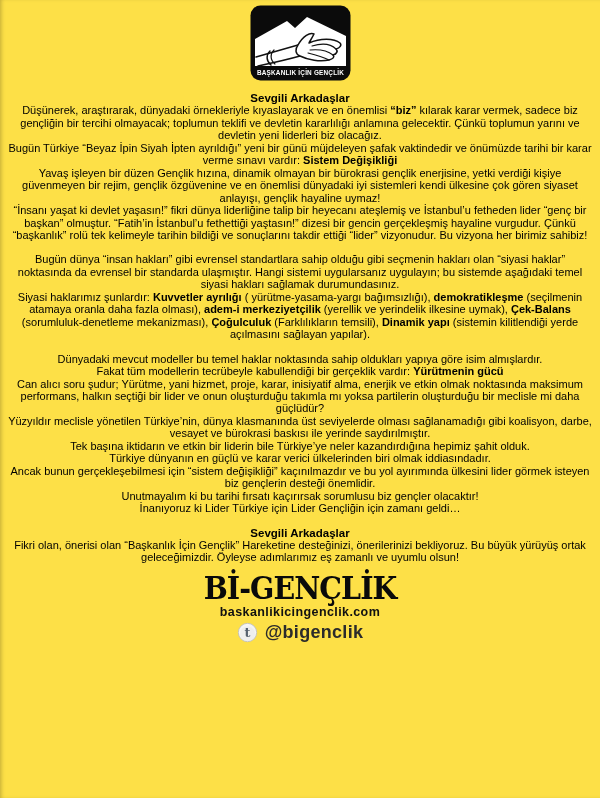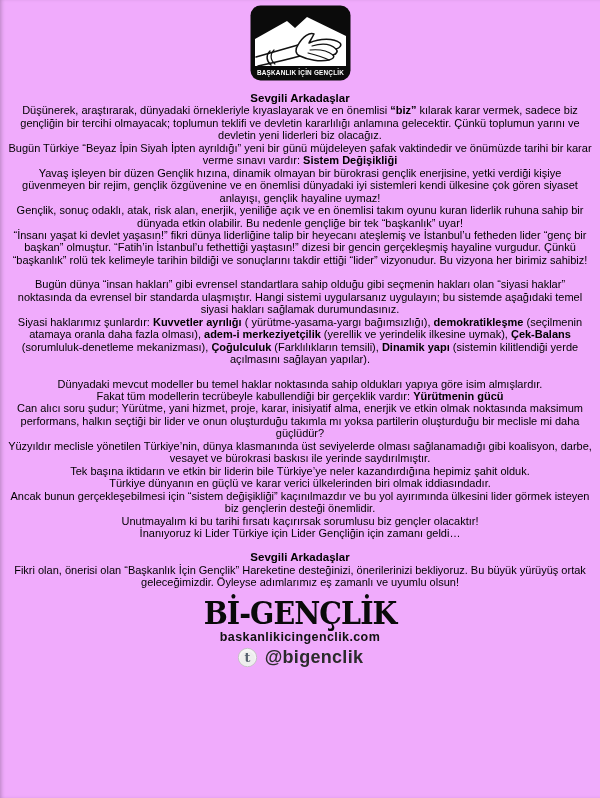--- a/index.html
+++ b/index.html
@@ -1,20 +1,20 @@
 <!DOCTYPE html>
 <html lang="tr"><head>
 <meta charset="utf-8">
 <style>
   html,body{margin:0;padding:0;background:#9e9e9e;}
   .page{
     position:relative;
     width:600px;height:798px;
     margin:0 auto;
-    background:#f0abfc;
+    background:#fde047;
     box-sizing:border-box;
     padding-top:5px;
     overflow:hidden;
     font-family:"Liberation Sans", sans-serif;
     color:#000;
     box-shadow:inset 3px 0 4px -2px rgba(0,0,0,.25);
   }
   
   .logo-wrap{text-align:center;}
   .logo-wrap svg{display:inline-block;}
@@ -82,21 +82,20 @@
       <text x="50.5" y="70" text-anchor="middle" fill="#ffffff" font-family="Liberation Sans, sans-serif" font-size="6.4" font-weight="bold" letter-spacing="0.2">BAŞKANLIK İÇİN GENÇLİK</text>
     </svg>
   </div>
 
   <main class="doc-main">
       <section class="doc-section">
         <p class="para heading">Sevgili Arkadaşlar</p>
         <p class="para"><span>Düşünerek, araştırarak, dünyadaki örnekleriyle kıyaslayarak ve en önemlisi </span><span class="b">“biz”</span><span> kılarak karar vermek, sadece biz gençliğin bir tercihi olmayacak; toplumun teklifi ve devletin kararlılığı anlamına gelecektir. Çünkü toplumun yarını ve devletin yeni liderleri biz olacağız.</span></p>
         <p class="para"><span>Bugün Türkiye “Beyaz İpin Siyah İpten ayrıldığı” yeni bir günü müjdeleyen şafak vaktindedir ve önümüzde tarihi bir karar verme sınavı vardır: </span><span class="b">Sistem Değişikliği</span></p>
         <p class="para"><span>Yavaş işleyen bir düzen Gençlik hızına, dinamik olmayan bir bürokrasi gençlik enerjisine, yetki verdiği kişiye güvenmeyen bir rejim, gençlik özgüvenine ve en önemlisi dünyadaki iyi sistemleri kendi ülkesine çok gören siyaset anlayışı, gençlik hayaline uymaz!</span></p>
-        <p class="para"><span>Gençlik, sonuç odaklı, atak, risk alan, enerjik, yeniliğe açık ve en önemlisi takım oyunu kuran liderlik ruhuna sahip bir dünyada etkin olabilir. Bu nedenle gençliğe bir tek “başkanlık” uyar!</span></p>
         <p class="para"><span>“İnsanı yaşat ki devlet yaşasın!” fikri dünya liderliğine talip bir heyecanı ateşlemiş ve İstanbul’u fetheden lider “genç bir başkan” olmuştur. “Fatih’in İstanbul’u fethettiği yaştasın!” dizesi bir gencin gerçekleşmiş hayaline vurgudur. Çünkü “başkanlık” rolü tek kelimeyle tarihin bildiği ve sonuçlarını takdir ettiği “lider” vizyonudur. Bu vizyona her birimiz sahibiz!</span></p>
       </section>
       <section class="doc-section">
         <p class="para"><span>Bugün dünya “insan hakları” gibi evrensel standartlara sahip olduğu gibi seçmenin hakları olan “siyasi haklar” noktasında da evrensel bir standarda ulaşmıştır. Hangi sistemi uygularsanız uygulayın; bu sistemde aşağıdaki temel siyasi hakları sağlamak durumundasınız.</span></p>
         <p class="para"><span>Siyasi haklarımız şunlardır: </span><span class="b">Kuvvetler ayrılığı</span><span> ( yürütme-yasama-yargı bağımsızlığı), </span><span class="b">demokratikleşme</span><span> (seçilmenin atamaya oranla daha fazla olması), </span><span class="b">adem-i merkeziyetçilik</span><span> (yerellik ve yerindelik ilkesine uymak), </span><span class="b">Çek-Balans</span><span> (sorumluluk-denetleme mekanizması), </span><span class="b">Çoğulculuk</span><span> (Farklılıkların temsili), </span><span class="b">Dinamik yapı</span><span> (sistemin kilitlendiği yerde açılmasını sağlayan yapılar).</span></p>
       </section>
       <section class="doc-section">
         <p class="para"><span>Dünyadaki mevcut modeller bu temel haklar noktasında sahip oldukları yapıya göre isim almışlardır.</span></p>
         <p class="para"><span>Fakat tüm modellerin tecrübeyle kabullendiği bir gerçeklik vardır: </span><span class="b">Yürütmenin gücü</span></p>
         <p class="para"><span>Can alıcı soru şudur; Yürütme, yani hizmet, proje, karar, inisiyatif alma, enerjik ve etkin olmak noktasında maksimum performans, halkın seçtiği bir lider ve onun oluşturduğu takımla mı yoksa partilerin oluşturduğu bir meclisle mi daha güçlüdür?</span></p>

